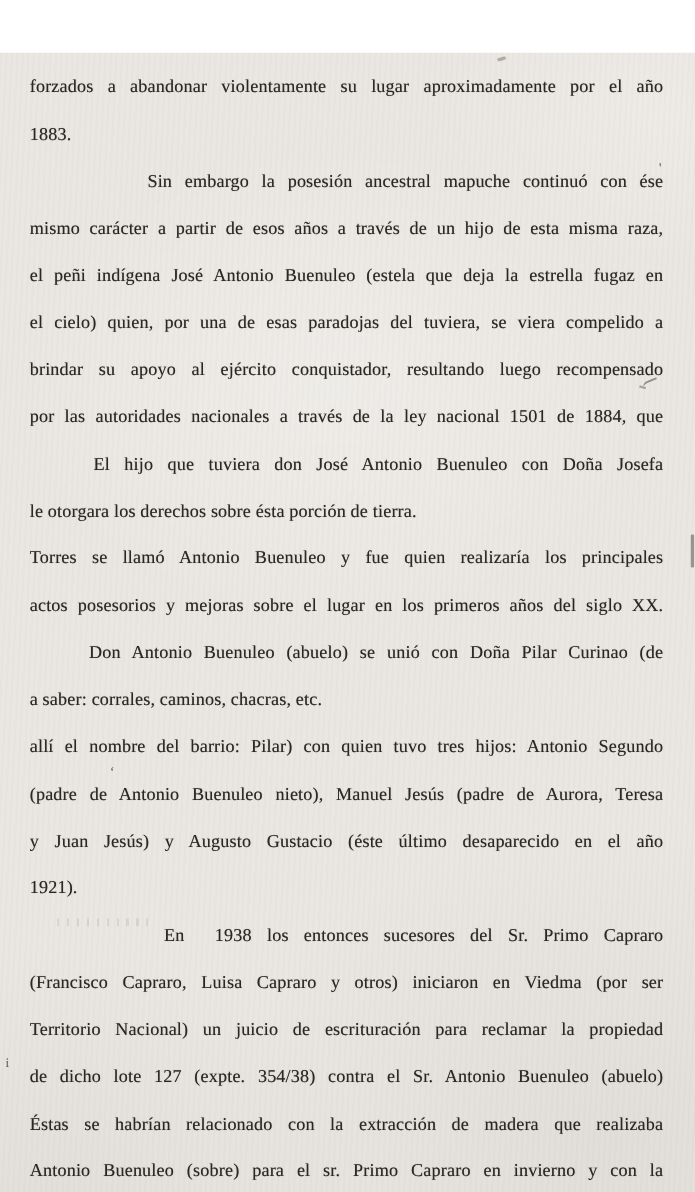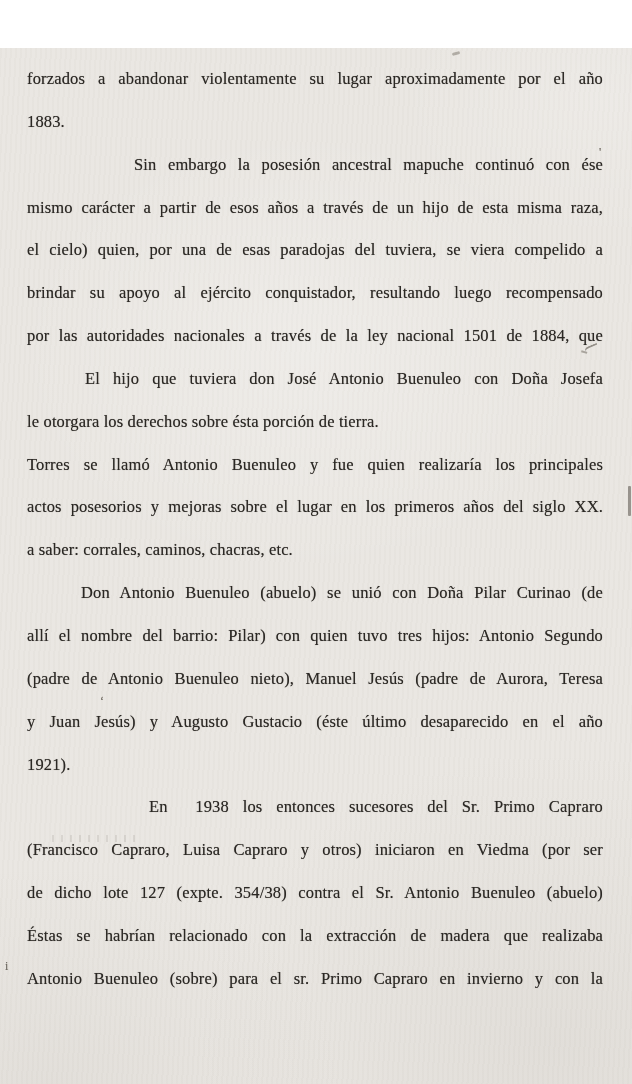--- a/index.html
+++ b/index.html
@@ -73,35 +73,37 @@
 </style>
 </head>
 <body>
 
 <div class="page">
   <div class="text-block" id="text-block">
       <div class="line j">forzados a abandonar violentamente su lugar aproximadamente por el año</div>
       <div class="line">1883.</div>
       <div class="line j" style="padding-left: 107px;">Sin embargo la posesión ancestral mapuche continuó con ése</div>
       <div class="line j">mismo carácter a partir de esos años a través de un hijo de esta misma raza,</div>
+      <div class="line j">el peñi indígena José Antonio Buenuleo (estela que deja la estrella fugaz en</div>
       <div class="line j">el cielo) quien, por una de esas paradojas del tuviera, se viera compelido a</div>
       <div class="line j">brindar su apoyo al ejército conquistador, resultando luego recompensado</div>
       <div class="line j">por las autoridades nacionales a través de la ley nacional 1501 de 1884, que</div>
       <div class="line j" style="padding-left: 58px;">El hijo que tuviera don José Antonio Buenuleo con Doña Josefa</div>
       <div class="line">le otorgara los derechos sobre ésta porción de tierra.</div>
       <div class="line j">Torres se llamó Antonio Buenuleo y fue quien realizaría los principales</div>
       <div class="line j">actos posesorios y mejoras sobre el lugar en los primeros años del siglo XX.</div>
+      <div class="line j" style="padding-left: 54px;">Don Antonio Buenuleo (abuelo) se unió con Doña Pilar Curinao (de</div>
       <div class="line">a saber: corrales, caminos, chacras, etc.</div>
-      <div class="line j" style="padding-left: 54px;">Don Antonio Buenuleo (abuelo) se unió con Doña Pilar Curinao (de</div>
       <div class="line j">allí el nombre del barrio: Pilar) con quien tuvo tres hijos: Antonio Segundo</div>
       <div class="line j">(padre de Antonio Buenuleo nieto), Manuel Jesús (padre de Aurora, Teresa</div>
       <div class="line j">y Juan Jesús) y Augusto Gustacio (éste último desaparecido en el año</div>
       <div class="line">1921).</div>
       <div class="line j" style="padding-left: 122px;">En&nbsp; 1938 los entonces sucesores del Sr. Primo Capraro</div>
       <div class="line j">(Francisco Capraro, Luisa Capraro y otros) iniciaron en Viedma (por ser</div>
+      <div class="line j">Territorio Nacional) un juicio de escrituración para reclamar la propiedad</div>
       <div class="line j">de dicho lote 127 (expte. 354/38) contra el Sr. Antonio Buenuleo (abuelo)</div>
       <div class="line j">Éstas se habrían relacionado con la extracción de madera que realizaba</div>
       <div class="line j">Antonio Buenuleo (sobre) para el sr. Primo Capraro en invierno y con la</div>
     </div>
   <div id="artifacts-layer">
       <div class="artifact smudge" style="left: 452px; top: 4px; width: 8px; height: 3px; transform: rotate(-15deg);"></div>
       <div class="artifact text text-mark" style="left: 599px; top: 99px;">'</div>
       <div class="artifact tick" style="left: 585px; top: 297px; width: 14px; height: 8px; transform: rotate(-22deg);"></div>
       <div class="artifact text text-mark" style="left: 100px; top: 648px;">‘</div>
       <div class="artifact speckles" style="left: 52px; top: 787px; width: 88px; height: 7px;"></div>

